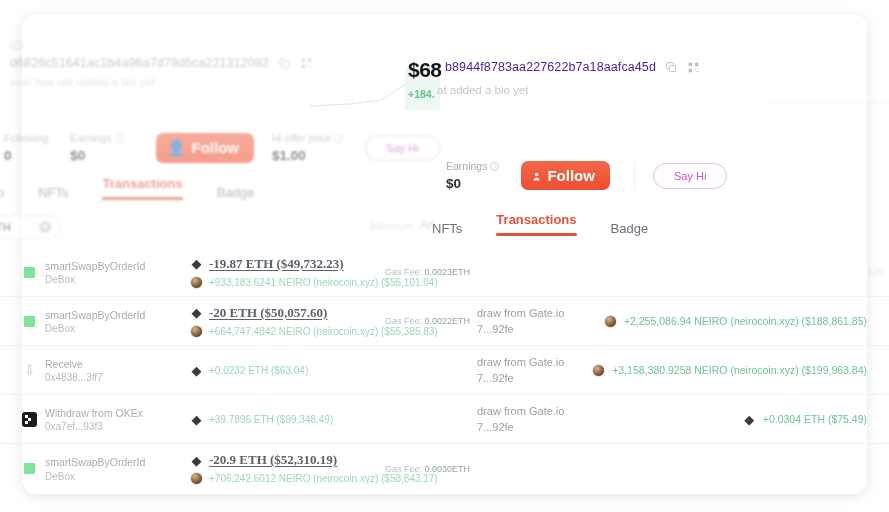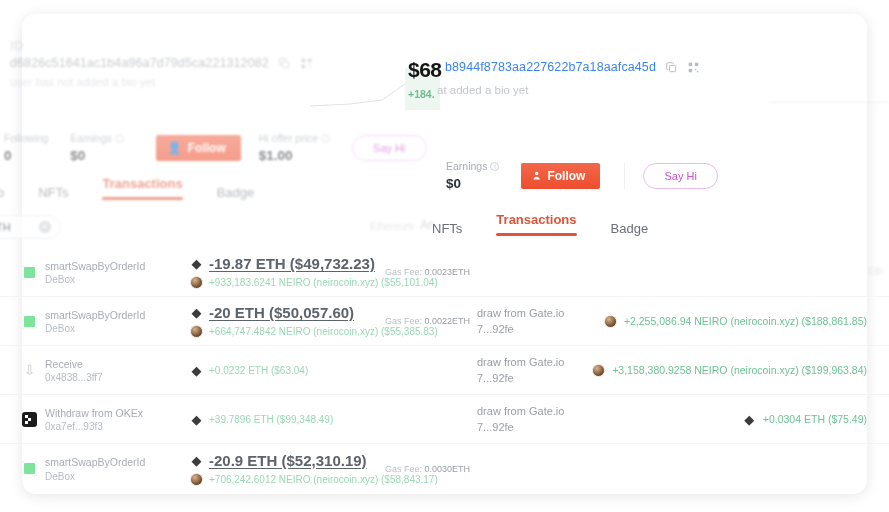--- a/index.html
+++ b/index.html
@@ -75,22 +75,22 @@
   .stat-val { font-size: 13.5px; font-weight: bold; color: #2b2f36; }
   .info-dot {
     width: 9px; height: 9px; border-radius: 50%;
     border: 1px solid #cfd3d9; color: #cfd3d9;
     font-size: 7px; line-height: 8px; text-align: center;
     display: inline-block;
   }
   .btn-follow {
     background: #f05a3c;
     background: linear-gradient(180deg,#f2674a,#ed4e2e);
-    color: #fff; font-size: 12px; font-weight: bold;
-    border: none; border-radius: 2px;
+    color: #fff; font-size: 15px; font-weight: bold;
+    border: none; border-radius: 7px;
     padding: 6px 15px 6px 12px;
     display: inline-flex; align-items: flex-start; gap: 5px;
     cursor: pointer;
   }
   .btn-sayhi {
     background: #fff; color: #cf4fd0;
     font-size: 11px; font-weight: normal;
     border: 1px solid #e9bde9; border-radius: 14px;
     padding: 6px 20px; cursor: pointer;
   }
@@ -155,21 +155,21 @@
   .coin {
     width: 13px; height: 13px; border-radius: 50%; flex: none;
     display: flex; align-items: center; justify-content: center;
     font-size: 9px;
   }
   .coin-eth { color: #3c3c3d; font-size: 13px; }
   .coin-neiro {
     background: radial-gradient(circle at 35% 30%, #d9b38a, #6b4a2d 70%);
     border: 1px solid #e7dfd6;
   }
-  .amt-out { font-size: 15px; color: #5d636b; font-weight: bold; text-decoration: underline; text-underline-offset: 2px; }
+  .amt-out { font-size: 13px; color: #5d636b; font-weight: bold; text-decoration: underline; text-underline-offset: 2px; font-family: Liberation Serif, serif; }
   .amt-in  { font-size: 10px;  color: #9ad8b4; }
   .amt-in-strong { font-size: 10.5px; color: #6cc394; }
 
   .tx-gas {
     width: 92px; font-size: 9px; color: #b9bec5; white-space: nowrap;
   }
   .tx-gas b { color: #9aa0a8; font-weight: normal; }
 
   .tx-right {
     position: absolute; right: 22px;
@@ -282,21 +282,21 @@
       <div class="tt-big">$68</div>
       <div class="tt-sub" style="margin-top:6px;">+184.</div>
     </div>
 
     <div class="right-edge-line ghost" style="top:102px; right:0;"></div>
     <div class="ellipsis ghost" style="right:6px; top:266px;">Eth</div>
     <div class="white-blob ghost" style="left:444px; top:258px; width:36px; height:22px;"></div>
   </div>
 
   <div class="addr-row" style="left:445px; top:60px;">
-    <span class="addr-text" style="color:#3b82f6;">b8944f8783aa227622b7a18aafca45d</span>
+    <span class="addr-text" style="color:#4c1d95;">b8944f8783aa227622b7a18aafca45d</span>
     <span class="mini-ico">
       <svg width="11" height="11" viewBox="0 0 16 16" fill="none" stroke="currentColor" stroke-width="1.4">
         <rect x="5" y="5" width="9" height="9" rx="1.5"></rect>
           <path d="M11 3.2V2.5A1.5 1.5 0 0 0 9.5 1h-7A1.5 1.5 0 0 0 1 2.5v7A1.5 1.5 0 0 0 2.5 11h.7"></path>
       </svg>
     </span>
     <span class="mini-ico">
       <svg width="11" height="11" viewBox="0 0 16 16" fill="currentColor">
         <rect x="1" y="1" width="5" height="5"></rect>
           <rect x="10" y="1" width="5" height="5"></rect>

